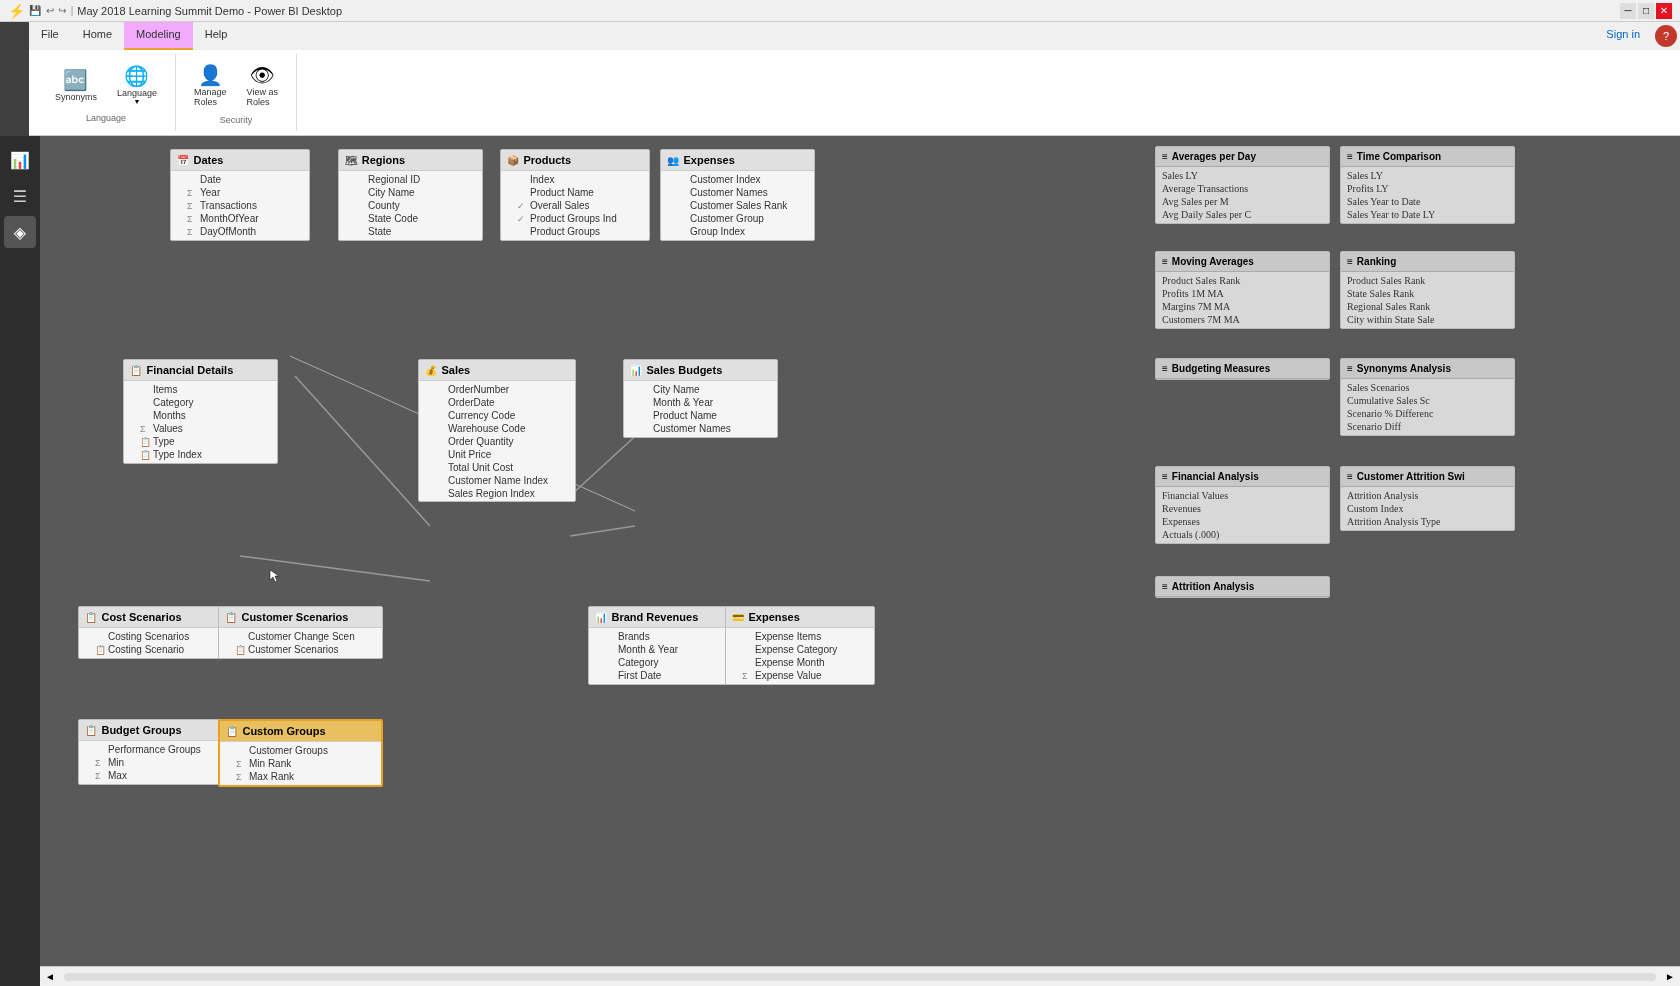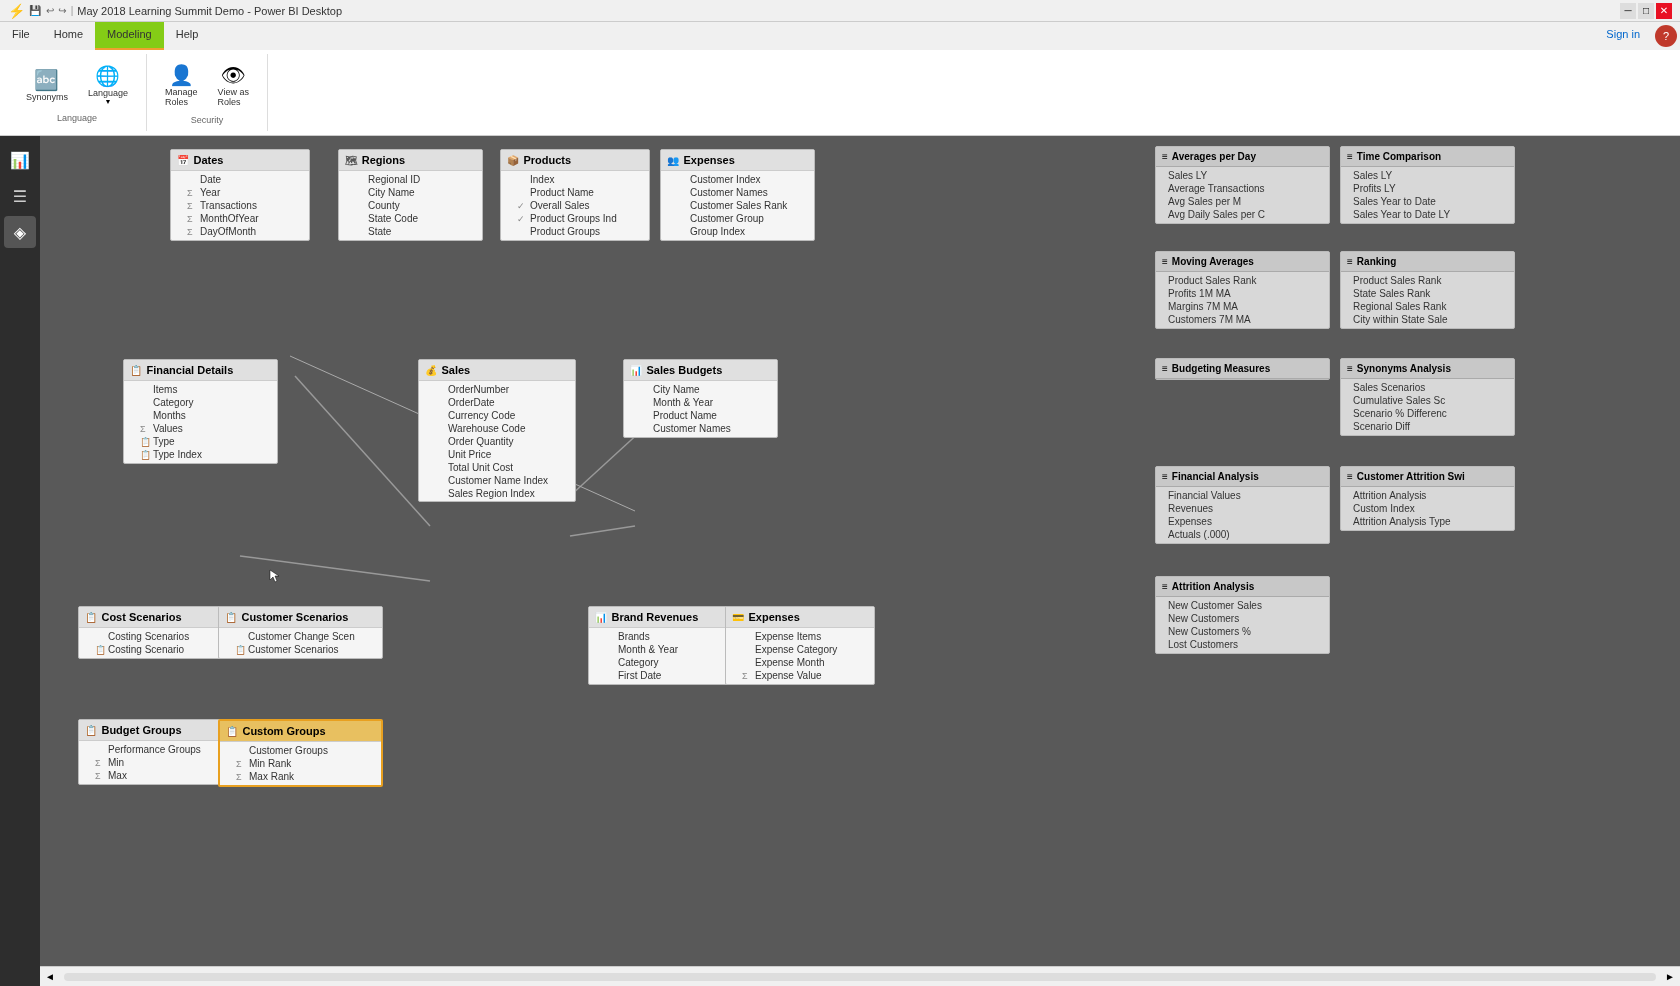--- a/index.html
+++ b/index.html
@@ -15,30 +15,30 @@
       padding: 0 8px;
       font-size: 11px;
       border-bottom: 1px solid #ccc;
     }
     #titlebar-left { display: flex; align-items: center; gap: 4px; }
     #titlebar-title { font-size: 11px; color: #333; }
     #titlebar-controls { display: flex; gap: 4px; }
     .title-btn { width: 16px; height: 16px; display: flex; align-items: center; justify-content: center; font-size: 10px; cursor: pointer; }
 
     
-    #ribbon { background: #f0f0f0; border-bottom: 1px solid #ccc; }
+    #ribbon { background: #f0f0f0; border-bottom: 1px solid #ccc; margin-left: 29px; }
     #ribbon-tabs { display: flex; height: 28px; background: #f0f0f0; }
     .ribbon-tab {
       padding: 6px 12px;
       font-size: 11px;
       cursor: pointer;
       color: #333;
       border-bottom: 2px solid transparent;
     }
-    .ribbon-tab.active { background: #84cc16; border-bottom: 2px solid #f0a030; color: #333; }
+    .ribbon-tab.active { background: #f0abfc; border-bottom: 2px solid #f0a030; color: #333; }
     #ribbon-content {
       background: white;
       height: 86px;
       display: flex;
       align-items: center;
       padding: 4px 8px;
       border-bottom: 1px solid #ccc;
     }
     .ribbon-group {
       display: flex;
@@ -153,26 +153,27 @@
       padding: 4px 6px;
       display: flex;
       align-items: center;
       gap: 4px;
       font-weight: bold;
       font-size: 10px;
       border-bottom: 1px solid #aaa;
     }
     .display-body { padding: 2px 0; }
     .display-field {
-      padding: 1px 6px 1px 12px;
+      padding: 1px 6px 1px 6px;
       font-size: 10px;
       color: #333;
       white-space: nowrap;
       overflow: hidden;
       text-overflow: ellipsis;
+      font-family: Liberation Serif, serif;
     }
 
     
     #connections-svg {
       position: absolute;
       top: 0; left: 0;
       width: 100%; height: 100%;
       pointer-events: none;
     }
 
@@ -720,26 +721,20 @@
       <div class="display-field">Custom Index</div>
       <div class="display-field">Attrition Analysis Type</div>
     </div>
   </div>
 
   <div class="display-group" style="left:1115px;top:440px;width:175px;">
     <div class="display-header">
       <span>≡</span>
       <span>Attrition Analysis</span>
     </div>
-    <div class="display-body">
-      <div class="display-field">New Customer Sales</div>
-      <div class="display-field">New Customers</div>
-      <div class="display-field">New Customers %</div>
-      <div class="display-field">Lost Customers</div>
-    </div>
   </div>
 
   <div style="position:absolute;left:228px;top:432px;width:16px;height:16px;pointer-events:none;">
     <svg width="16" height="16" viewBox="0 0 16 16">
       <path d="M2,2 L2,12 L5,9 L7,14 L9,13 L7,8 L11,8 Z" fill="white" stroke="black" stroke-width="0.5"></path>
     </svg>
   </div>
 </div>
 
 <div id="bottom-bar">

